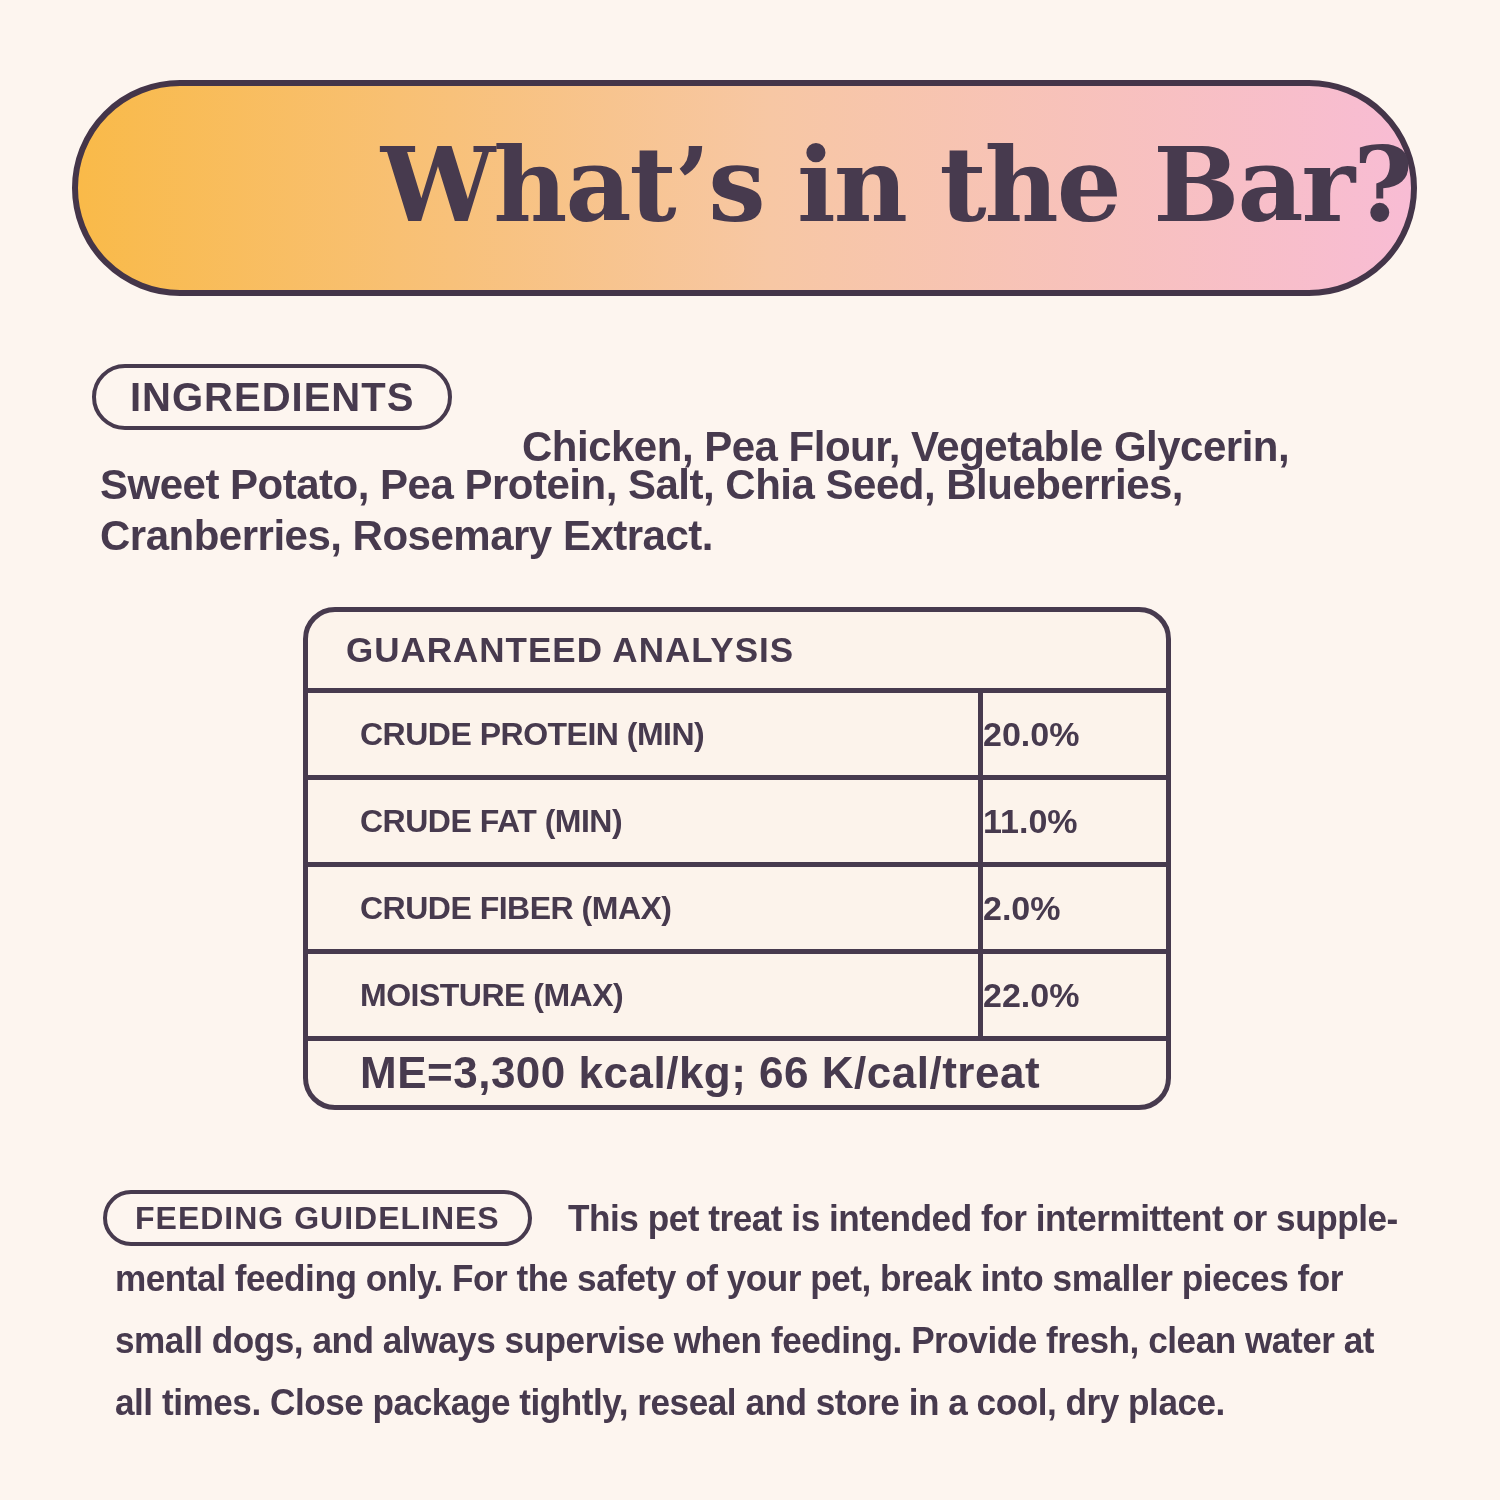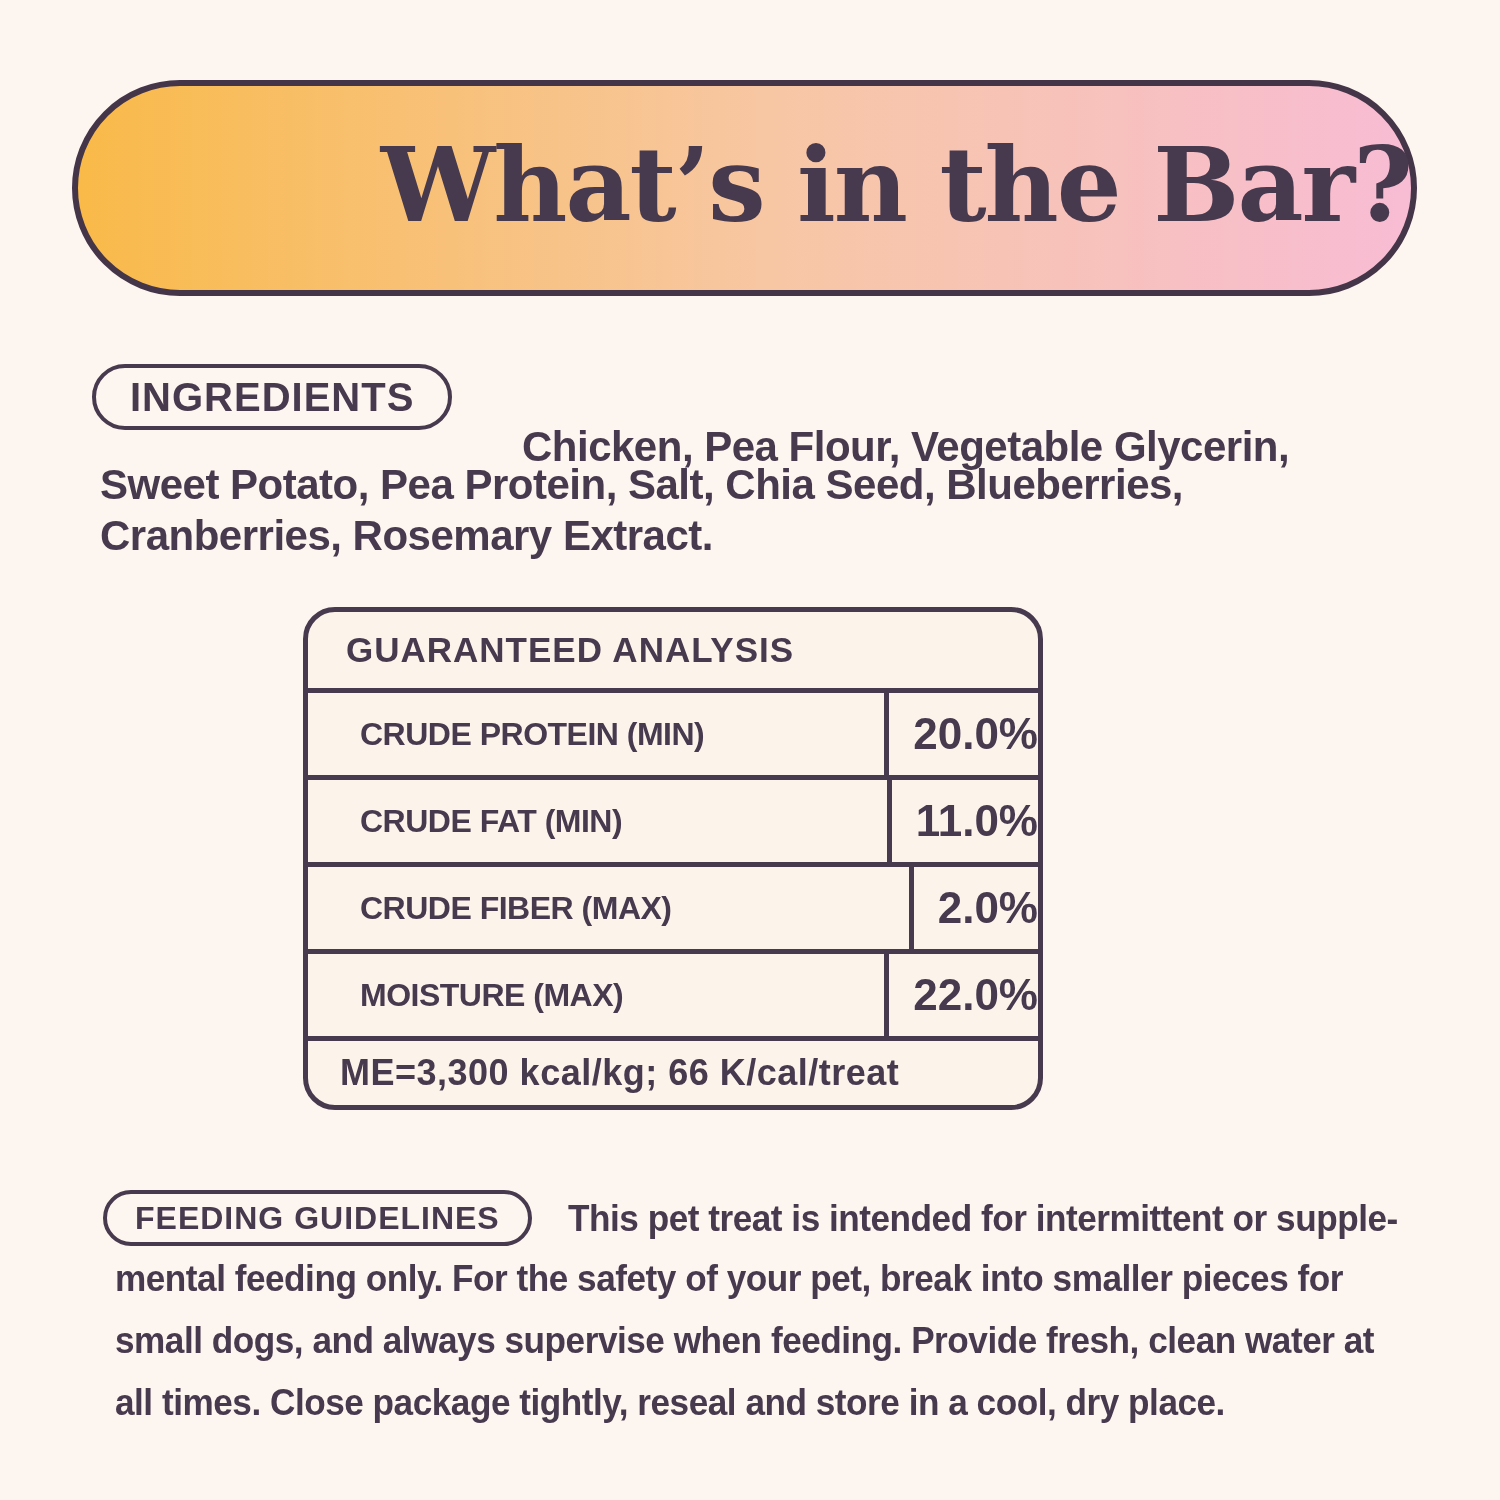--- a/index.html
+++ b/index.html
@@ -47,42 +47,42 @@
   .ing-l3{left:100px;top:512px;}
 
   .feed-line{font-size:37px;letter-spacing:-0.5px;transform:scaleX(0.95);transform-origin:left center;}
   .feed-l1{left:568px;top:1198px;}
   .feed-l2{left:115px;top:1258px;}
   .feed-l3{left:115px;top:1320px;}
   .feed-l4{left:115px;top:1382px;}
 
   
   .ga-table{
-    position:absolute;left:303px;top:607px;width:740px;height:503px;
+    position:absolute;left:303px;top:607px;width:868px;height:503px;
     border:5px solid var(--plum);border-radius:32px;background:var(--table-bg);
     display:flex;flex-direction:column;overflow:hidden;
   }
   .ga-header{
     height:76px;display:flex;align-items:center;padding-left:38px;
     color:var(--plum);font-weight:bold;font-size:35px;letter-spacing:1px;
   }
   .ga-row{
     height:87px;border-top:5px solid var(--plum);display:flex;align-items:stretch;
   }
   .ga-label-cell{
     width:675px;border-right:5px solid var(--plum);display:flex;align-items:center;
     padding-left:52px;color:var(--plum);font-weight:bold;font-size:32px;letter-spacing:-0.5px;
   }
   .ga-value-cell{
-    flex:1;display:flex;align-items:center;padding-left:24px;
-    color:var(--plum);font-weight:bold;font-size:44px;text-align:center;
+    flex:1;display:flex;align-items:center;
+    color:var(--plum);font-weight:bold;font-size:34px;text-align:center;
   }
   .ga-footer{
     flex:1;border-top:5px solid var(--plum);display:flex;align-items:center;
-    padding-left:32px;color:var(--plum);font-weight:bold;font-size:36px;letter-spacing:0.5px;
+    padding-left:52px;color:var(--plum);font-weight:bold;font-size:44px;letter-spacing:0.5px;
   }
 </style>
 </head>
 <body>
 
 <div class="page">
 
   <div class="title-pill">
     <div class="title-text">What’s in the Bar?</div>
   </div>

